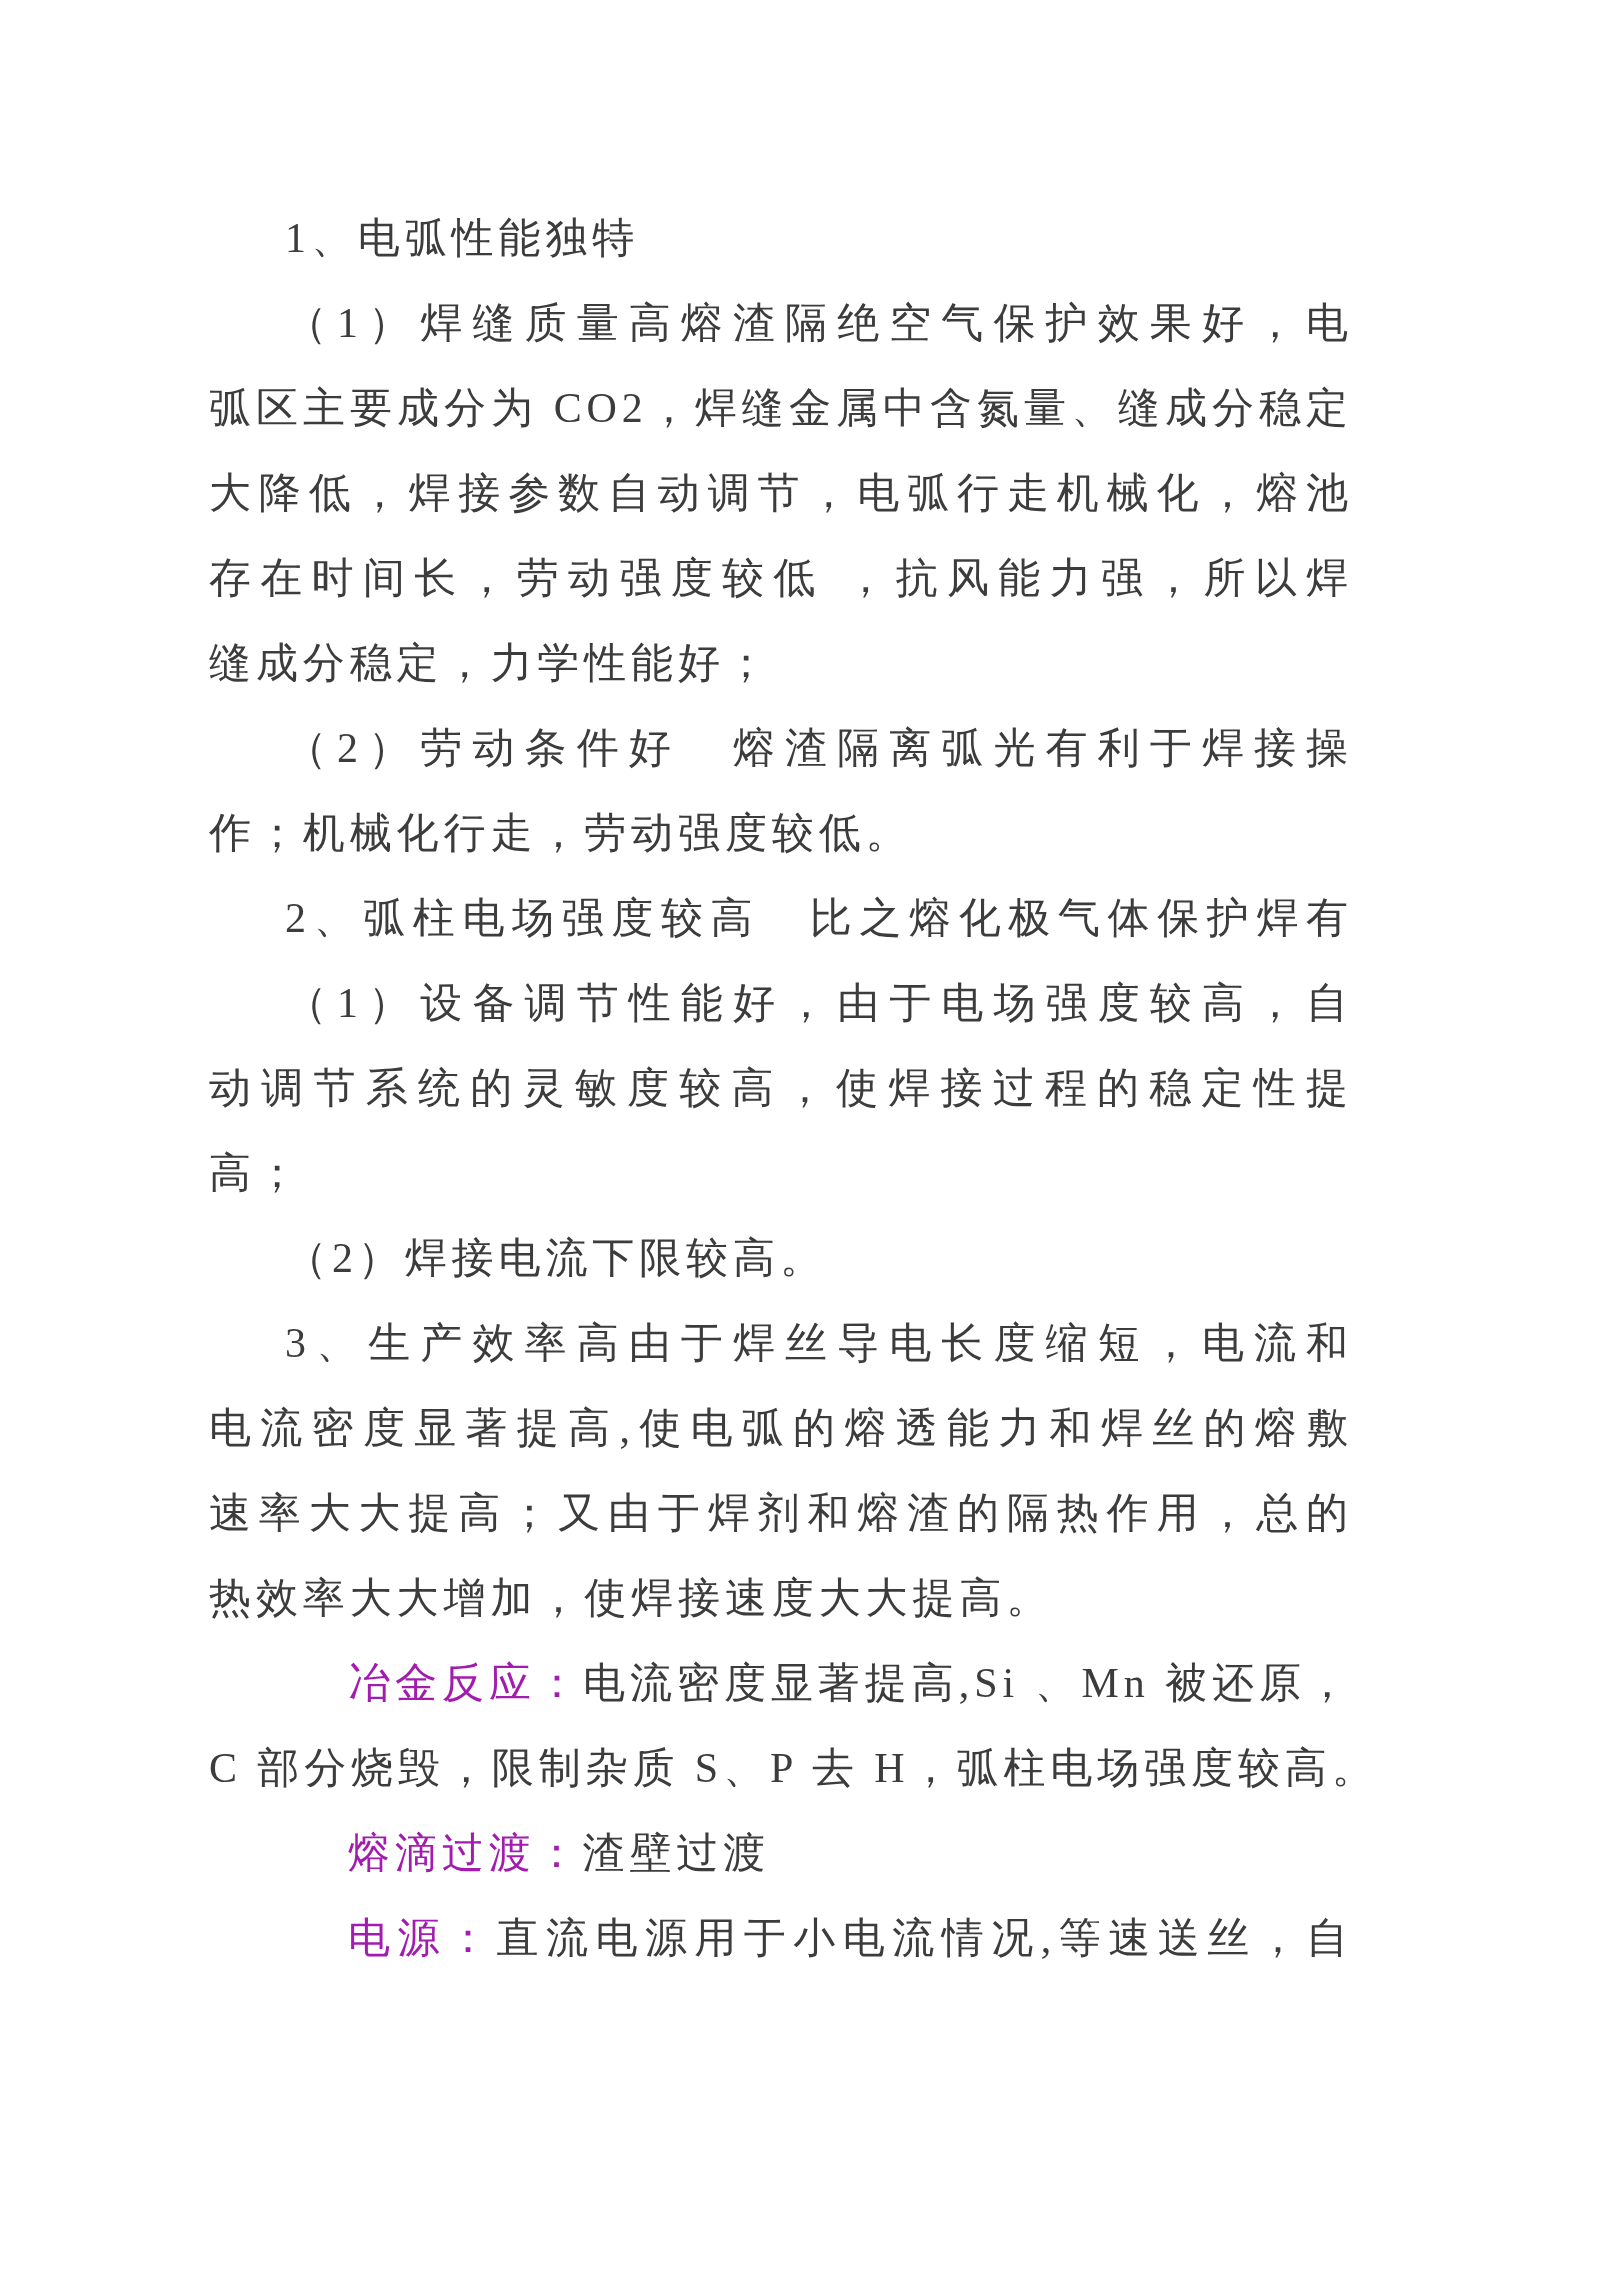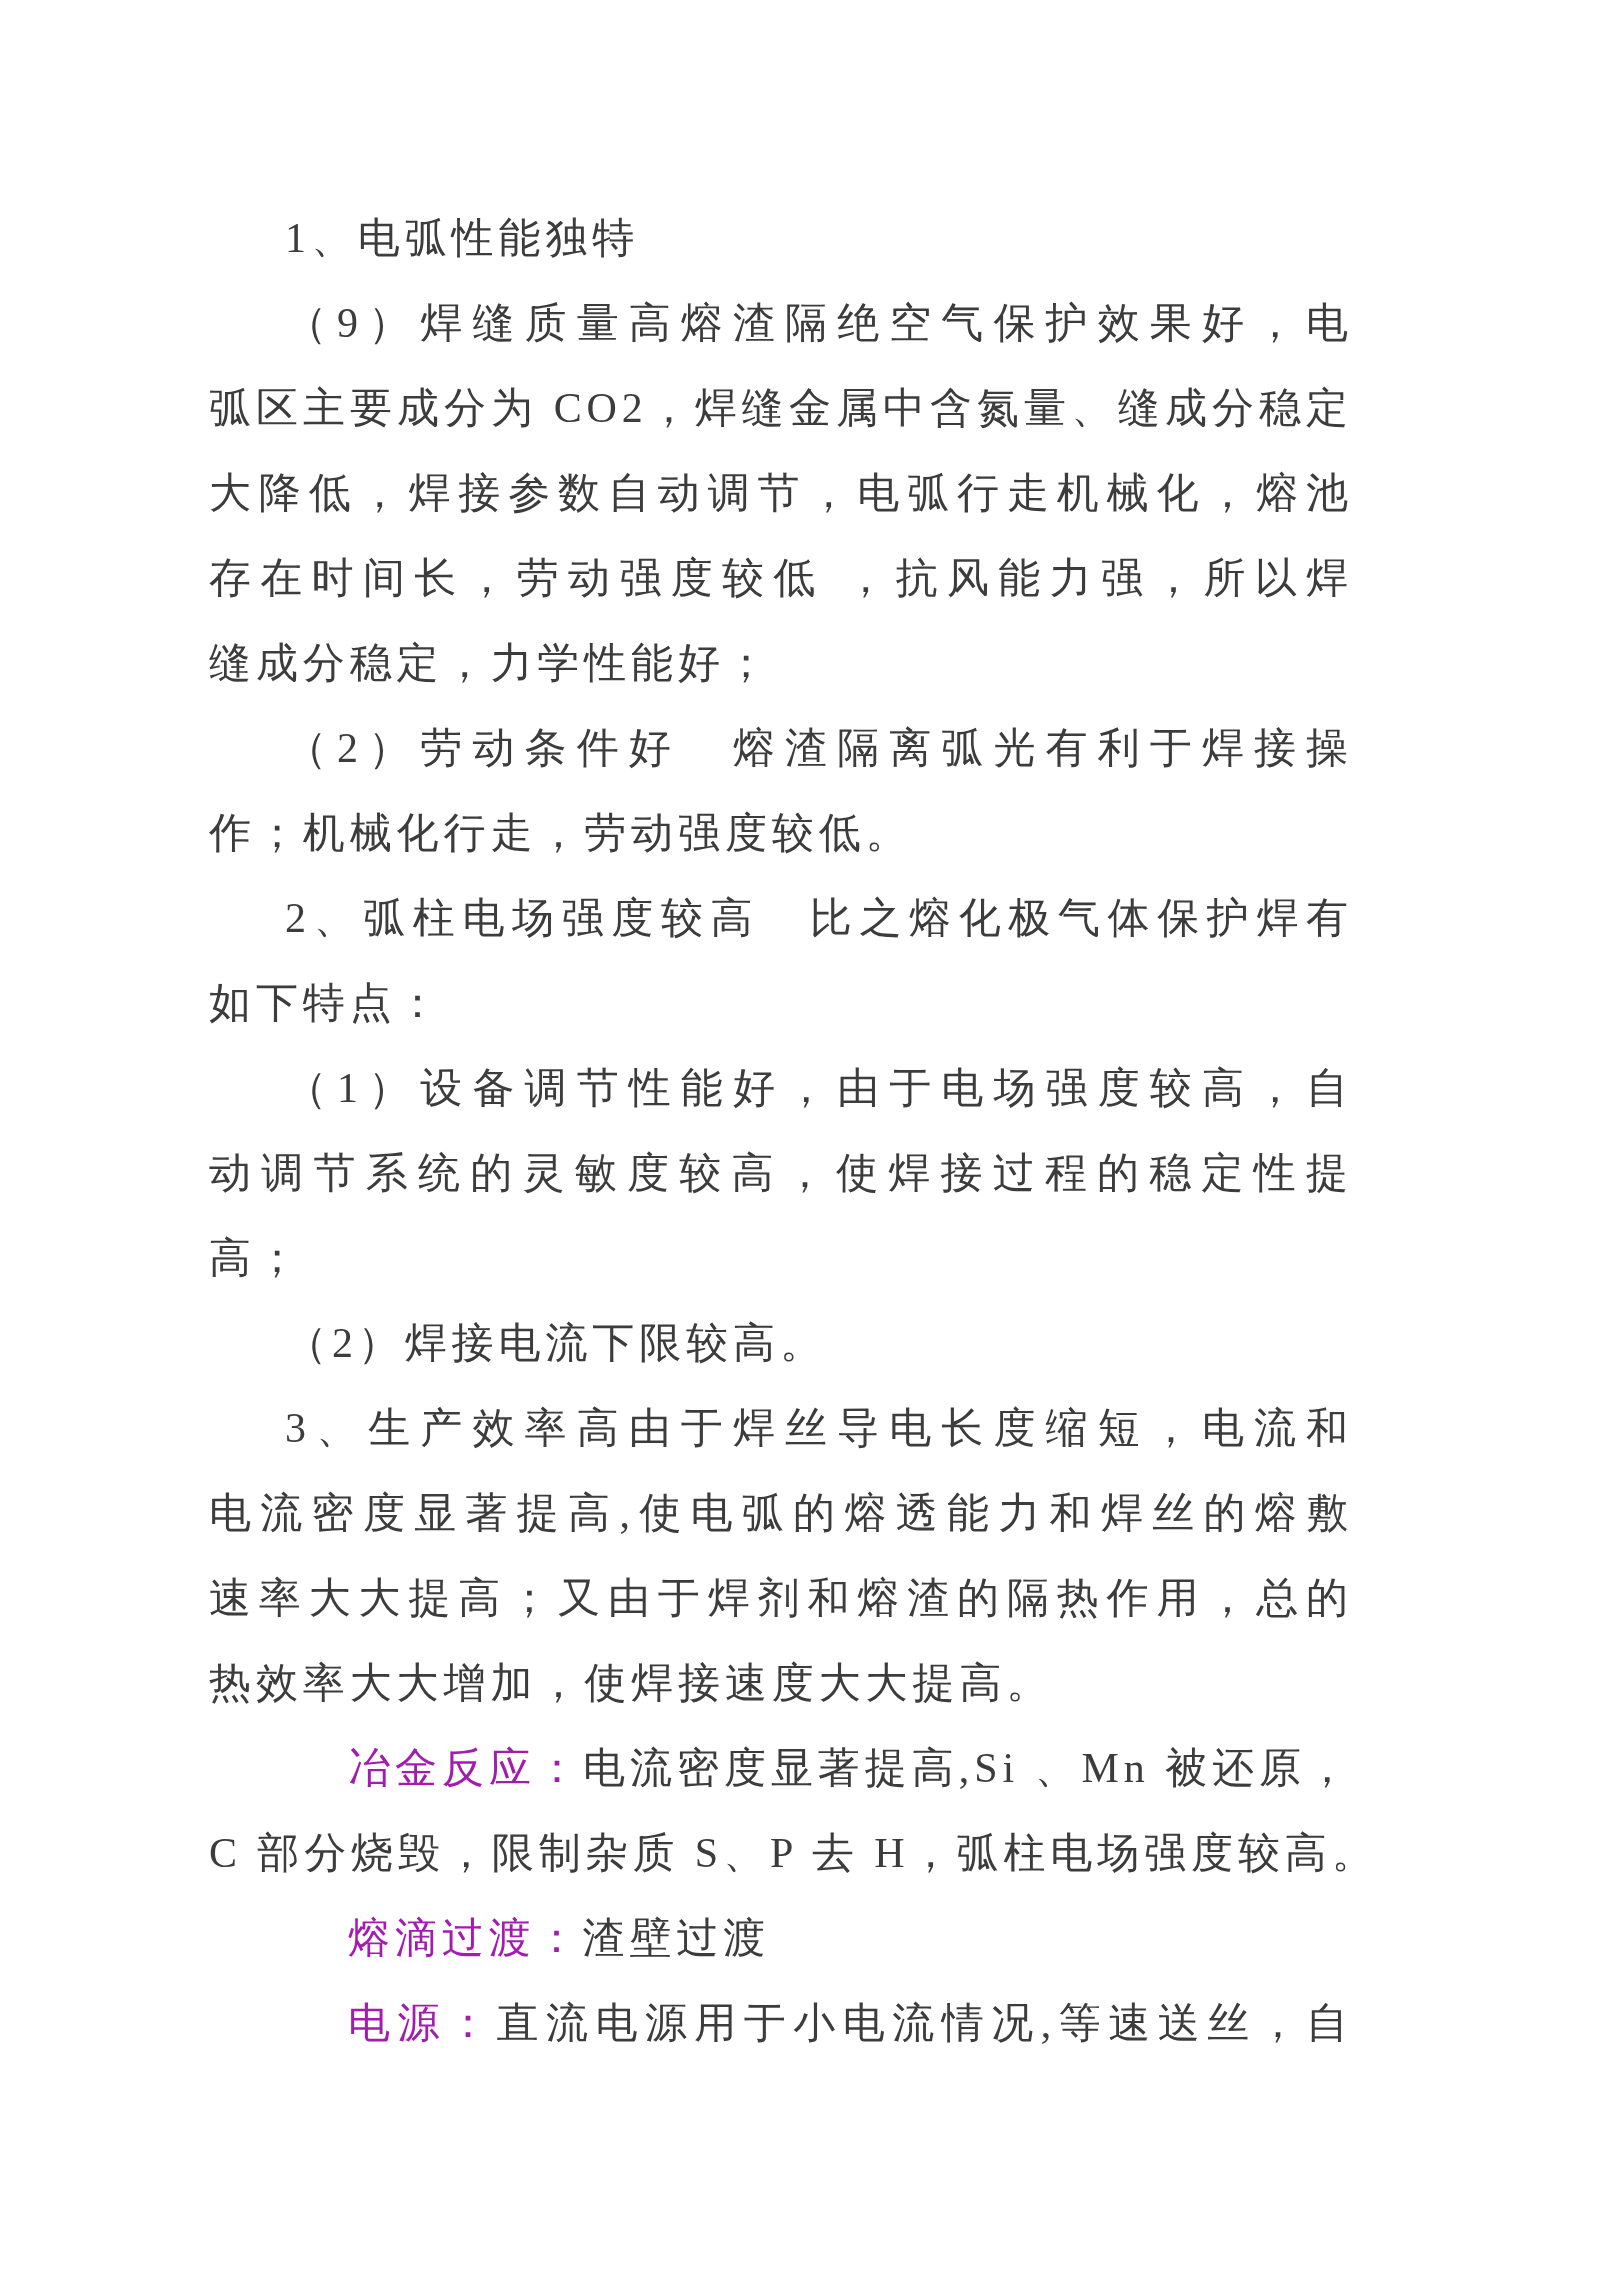--- a/index.html
+++ b/index.html
@@ -38,29 +38,28 @@
   .line.start { text-indent: 76px; }
   .line.term  { text-indent: 139px; }
   .term-label { color: #a21caf; }
 </style>
 </head>
 <body>
 
 <div id="page">
   <div id="doc">
       <div class="line start"><span>1、电弧性能独特</span></div>
-      <div class="line start justify"><span>（9）焊缝质量高熔渣隔绝空气保护效果好，电</span></div>
+      <div class="line start justify"><span>（1）焊缝质量高熔渣隔绝空气保护效果好，电</span></div>
       <div class="line cont justify"><span>弧区主要成分为 CO2，焊缝金属中含氮量、缝成分稳定</span></div>
       <div class="line cont justify"><span>大降低，焊接参数自动调节，电弧行走机械化，熔池</span></div>
       <div class="line cont justify"><span>存在时间长，劳动强度较低 ，抗风能力强，所以焊</span></div>
       <div class="line cont"><span>缝成分稳定，力学性能好；</span></div>
       <div class="line start justify"><span>（2）劳动条件好　熔渣隔离弧光有利于焊接操</span></div>
       <div class="line cont"><span>作；机械化行走，劳动强度较低。</span></div>
       <div class="line start justify"><span>2、弧柱电场强度较高　比之熔化极气体保护焊有</span></div>
-      <div class="line cont"><span>如下特点：</span></div>
       <div class="line start justify"><span>（1）设备调节性能好，由于电场强度较高，自</span></div>
       <div class="line cont justify"><span>动调节系统的灵敏度较高，使焊接过程的稳定性提</span></div>
       <div class="line cont"><span>高；</span></div>
       <div class="line start"><span>（2）焊接电流下限较高。</span></div>
       <div class="line start justify"><span>3、生产效率高由于焊丝导电长度缩短，电流和</span></div>
       <div class="line cont justify"><span>电流密度显著提高,使电弧的熔透能力和焊丝的熔敷</span></div>
       <div class="line cont justify"><span>速率大大提高；又由于焊剂和熔渣的隔热作用，总的</span></div>
       <div class="line cont"><span>热效率大大增加，使焊接速度大大提高。</span></div>
       <div class="line term justify"><span class="term-label">冶金反应：</span><span>电流密度显著提高,Si 、Mn 被还原，</span></div>
       <div class="line cont"><span>C 部分烧毁，限制杂质 S、P 去 H，弧柱电场强度较高。</span></div>

